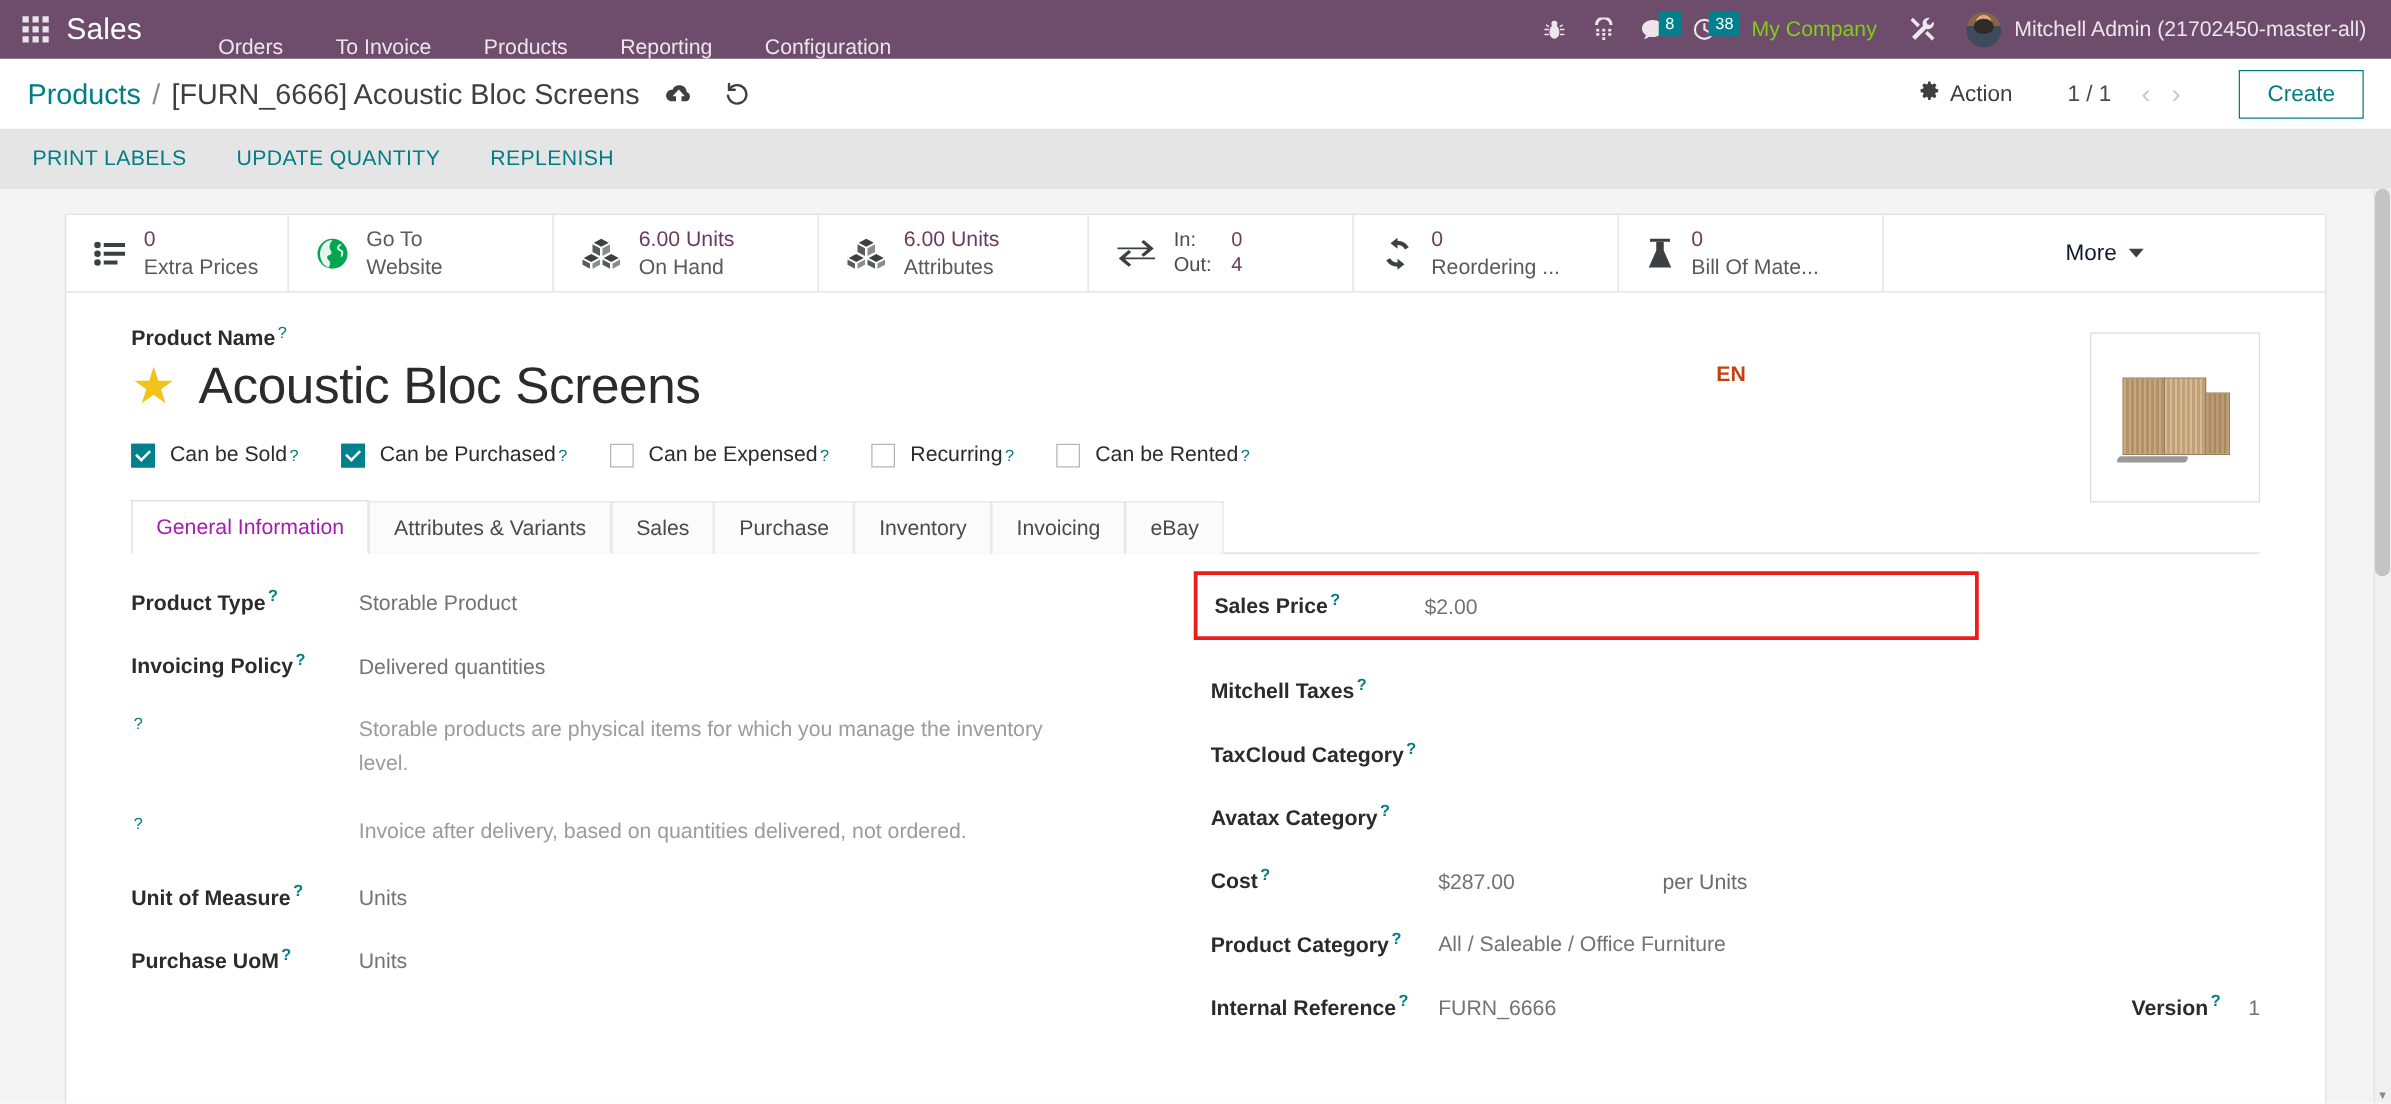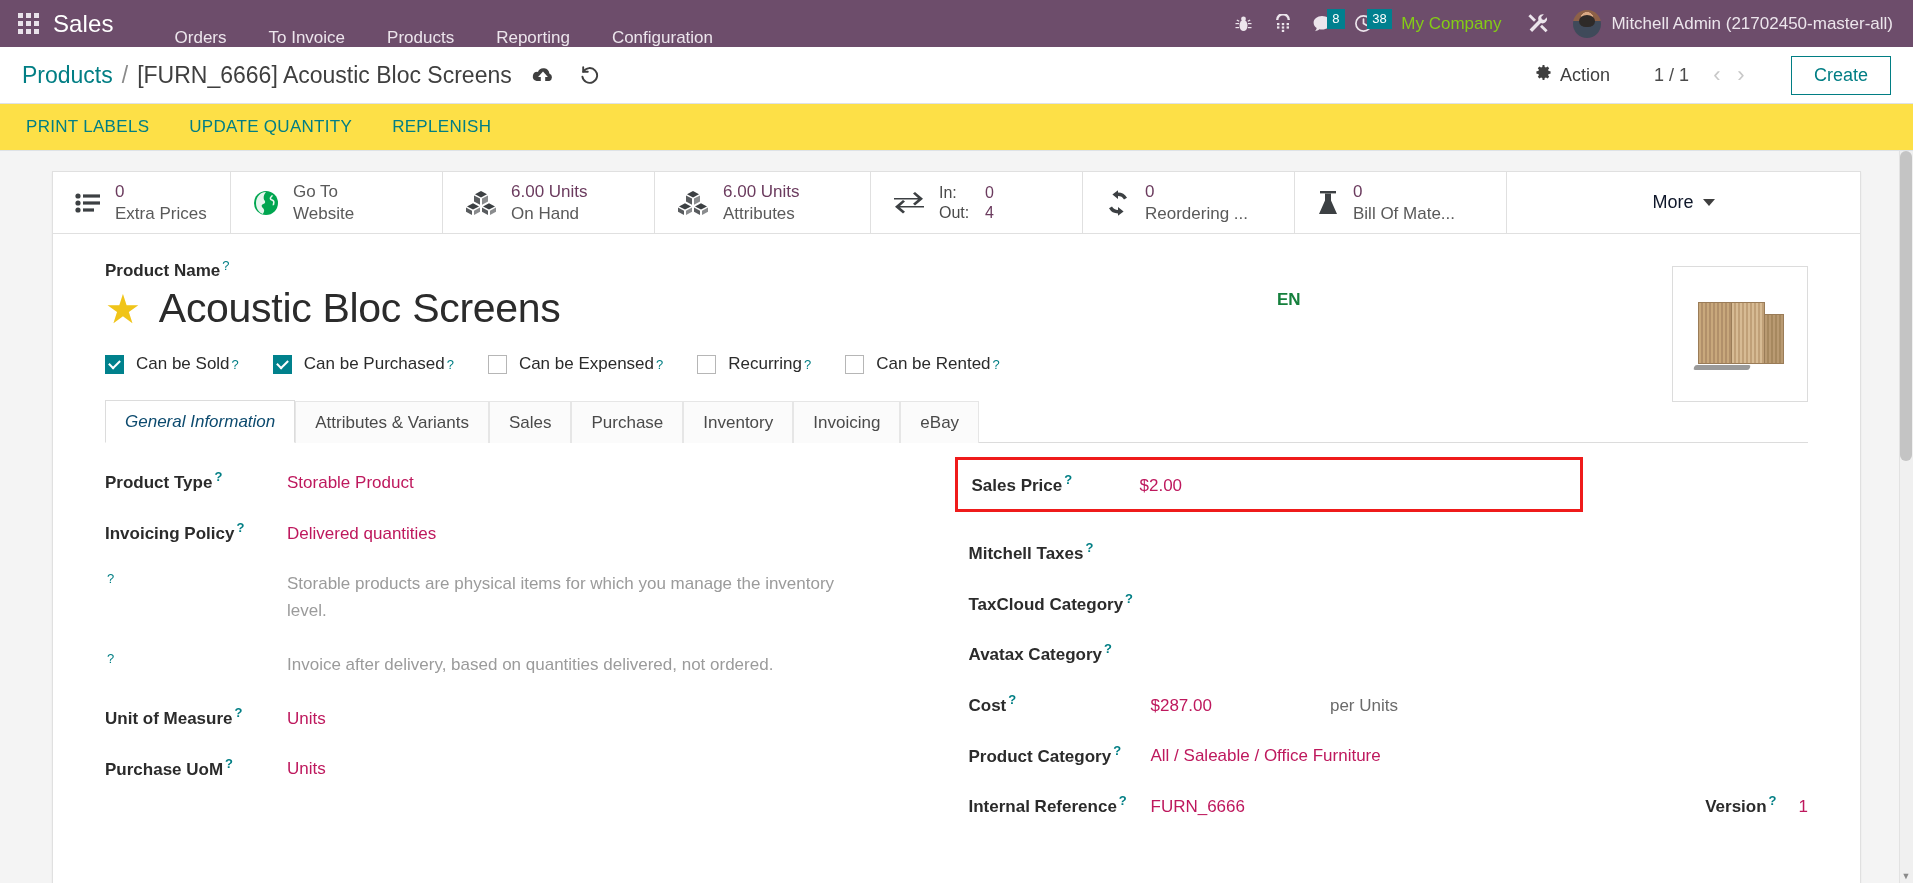--- a/index.html
+++ b/index.html
@@ -146,21 +146,21 @@
     font-size: 18px;
     padding: 8px 22px;
     cursor: pointer;
     border-radius: 0;
     font-family: inherit;
   }
 
   
   #button-bar {
     height: 47px;
-    background: #fde047;
+    background: #e5e5e5;
     border-bottom: 1px solid #dee2e6;
     display: flex;
     align-items: center;
     padding-left: 24px;
   }
   .bar-btn {
     font-size: 17px;
     color: #017e84;
     letter-spacing: .3px;
     margin-right: 36px;
@@ -240,22 +240,22 @@
   }
   #favorite-star {
     font-size: 40px; color: #f0c419; cursor: pointer;
     line-height: 1; margin-right: 18px; user-select: none;
   }
   #product-name-value {
     font-size: 41px; color: #2b2b2b; font-weight: 400;
     letter-spacing: -.3px;
   }
   #lang-badge {
-    position: absolute; left: 1224px; top: 56px;
-    font-size: 17px; color: #15803d; font-weight: bold; cursor: pointer;
+    position: absolute; left: 1320px; top: 56px;
+    font-size: 17px; color: #c2410c; font-weight: bold; cursor: pointer;
   }
   #product-image {
     position: absolute; right: 52px; top: 32px;
     width: 136px; height: 136px;
     border: 1px solid #dcdcdc; background: #fff;
     display: flex; align-items: center; justify-content: center;
   }
   .screen-art { position: relative; width: 96px; height: 76px; }
   .screen-art .panel {
     position: absolute; bottom: 8px;
@@ -305,41 +305,40 @@
     border: 1px solid transparent;
     border-bottom: none;
     cursor: pointer; white-space: nowrap;
     background: #fbfbfb;
     margin-bottom: -1px;
     border-left-color: #e6e6e6;
     border-top-color: #e6e6e6;
     border-right-color: #e6e6e6;
   }
   .tab.active {
-    background: #fff; color: #0c4a6e;
+    background: #fff; color: #a21caf;
     border-color: #dcdcdc #dcdcdc #fff;
     border-bottom: 1px solid #fff;
-    font-style: italic;
   }
 
   
   #form-grid {
     display: flex;
     padding: 26px 52px 40px 52px;
     gap: 0;
   }
   .form-col { width: 50%; }
   .form-col.right { padding-left: 12px; position: relative; }
   .f-row { display: flex; align-items: baseline; margin-bottom: 27px; }
   .f-label {
     width: 182px; flex: none;
     font-size: 17px; color: #2b2b2b; font-weight: bold;
   }
   .f-label.blank { font-weight: normal; }
-  .f-value { font-size: 17px; color: #be185d; }
+  .f-value { font-size: 17px; color: #737373; }
   .f-value.italic { color: #9b9b9b; line-height: 1.55; max-width: 560px; }
   .f-suffix { font-size: 17px; color: #6b6b6b; margin-left: 118px; }
   #sales-price-row {
     border: 3px solid #ef1b1b;
     padding: 12px 14px 13px 14px;
     margin: -12px -14px 28px -14px;
     display: flex; align-items: baseline;
     width: 628px;
   }
   #sales-price-row .f-label { width: 168px; }

